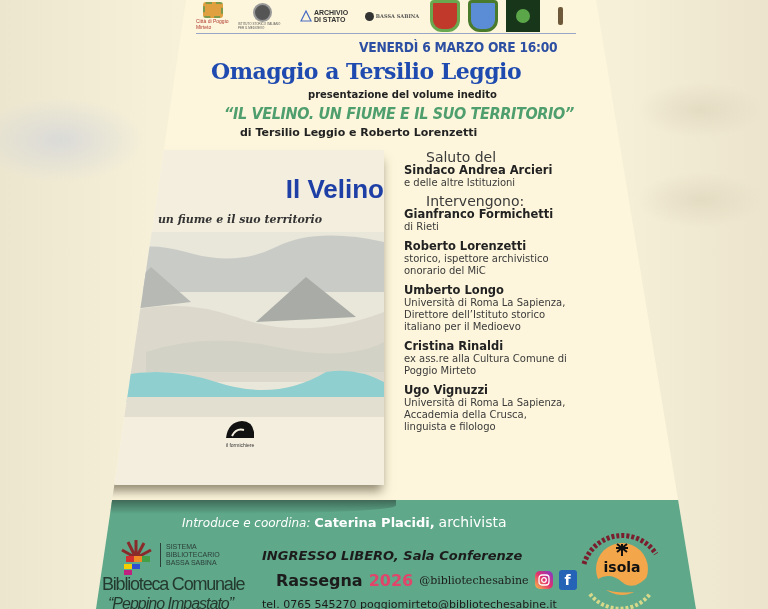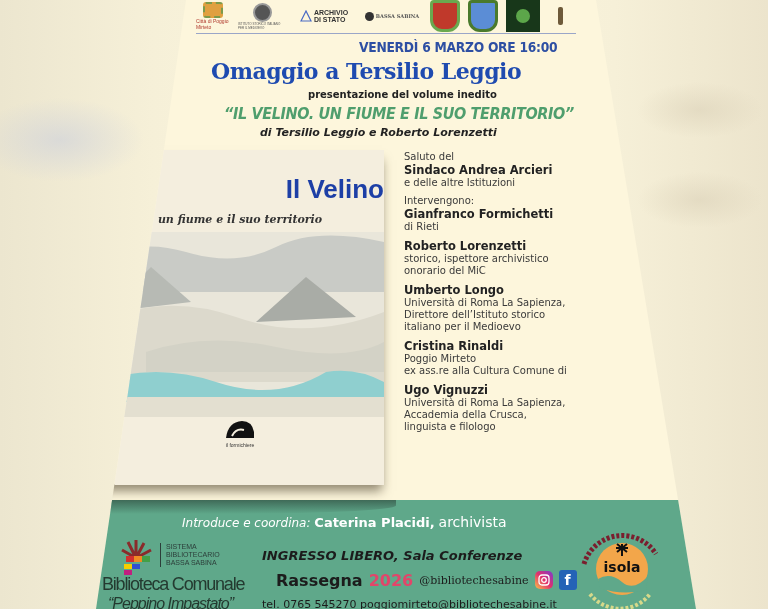--- a/index.html
+++ b/index.html
@@ -20,33 +20,33 @@
   .logo{height:28px;display:flex;align-items:center;justify-content:center;font-size:6px;color:#555;}
   .logo.coa{width:24px;height:26px;border-radius:4px 4px 12px 12px;}
   .hr{position:absolute;left:100px;top:33px;width:380px;height:1px;background:#9aa6c8;}
   .date{position:absolute;left:263px;top:39px;font-family:"DejaVu Sans",sans-serif;font-weight:bold;
     font-size:14px;color:#2d4fa3;letter-spacing:-.3px;transform:scaleX(.88);transform-origin:left;}
   .title{position:absolute;left:115px;top:58px;font-family:"DejaVu Serif",serif;font-weight:bold;
     font-size:22px;color:#1f4bb0;letter-spacing:-.5px;}
   .subtitle{position:absolute;left:212px;top:89px;font-family:"DejaVu Sans",sans-serif;font-weight:bold;font-size:10px;color:#222;}
   .booktitle{position:absolute;left:128px;top:104px;font-family:"DejaVu Sans",sans-serif;font-style:italic;font-weight:bold;
     font-size:16px;color:#4f9e6d;letter-spacing:-.4px;transform:scaleX(.9);transform-origin:left;}
-  .authors{position:absolute;left:164px;top:126px;font-family:"DejaVu Sans",sans-serif;font-weight:bold;font-size:11px;color:#222;font-style:italic;}
+  .authors{position:absolute;left:144px;top:126px;font-family:"DejaVu Sans",sans-serif;font-weight:bold;font-size:11px;color:#222;}
   
   .book{position:absolute;left:0;top:150px;width:288px;height:335px;background:#f4eede;
     box-shadow:0 8px 10px -2px rgba(60,50,30,.55);}
   .book-title{position:absolute;left:0;width:100%;top:24px;text-align:right;font-family:Liberation Sans, sans-serif;font-weight:bold;
     font-size:26px;color:#1d3fa6;}
   .book-sub{position:absolute;left:0;width:100%;top:63px;text-align:center;font-family:"DejaVu Serif",serif;font-style:italic;font-weight:bold;font-size:11px;color:#333;}
   .book-art{position:absolute;left:0;top:82px;width:288px;height:185px;overflow:hidden;}
   .publisher{position:absolute;left:128px;top:268px;width:32px;height:22px;}
   .publisher-name{position:absolute;left:120px;top:292px;width:48px;text-align:center;font-size:5px;color:#333;}
   
   .speakers{position:absolute;left:308px;top:151px;width:240px;font-family:"DejaVu Sans",sans-serif;color:#333;}
-  .sp-label{font-size:10px;line-height:12px;color:#3a3a3a;}
+  .sp-label{font-size:14px;line-height:12px;color:#3a3a3a;margin-left:22px;}
   .sp-name{font-size:11.5px;font-weight:bold;line-height:14px;color:#222;}
   .sp-desc{font-size:10px;line-height:12px;color:#3a3a3a;}
   .gap{height:6px;}
   
   .footer{position:absolute;left:0;top:500px;width:600px;height:109px;background:#5fa88a;}
   .footer-shadow{position:absolute;left:0;top:500px;width:300px;height:14px;background:linear-gradient(#3f6a58,rgba(95,168,138,0));border-radius:0 0 60% 0;}
   .introduce{position:absolute;left:86px;top:514px;font-family:"DejaVu Sans",sans-serif;font-size:12px;color:#fff;}
   .introduce i{font-style:italic;}
   .introduce b{font-weight:bold;font-size:13px;}
   .introduce span.small{font-size:14px;}
@@ -147,22 +147,22 @@
       <div class="gap"></div>
       <div>
         <div class="sp-name">Umberto Longo</div>
         <div class="sp-desc">Università di Roma La Sapienza,</div>
         <div class="sp-desc">Direttore dell’Istituto storico</div>
         <div class="sp-desc">italiano per il Medioevo</div>
       </div>
       <div class="gap"></div>
       <div>
         <div class="sp-name">Cristina Rinaldi</div>
+        <div class="sp-desc">ex ass.re alla Cultura Comune  di</div>
         <div class="sp-desc">Poggio Mirteto</div>
-        <div class="sp-desc">ex ass.re alla Cultura Comune  di</div>
       </div>
       <div class="gap"></div>
       <div>
         <div class="sp-name">Ugo Vignuzzi</div>
         <div class="sp-desc">Università di Roma La Sapienza,</div>
         <div class="sp-desc">Accademia della Crusca,</div>
         <div class="sp-desc">linguista e filologo</div>
       </div>
     </div>
 

